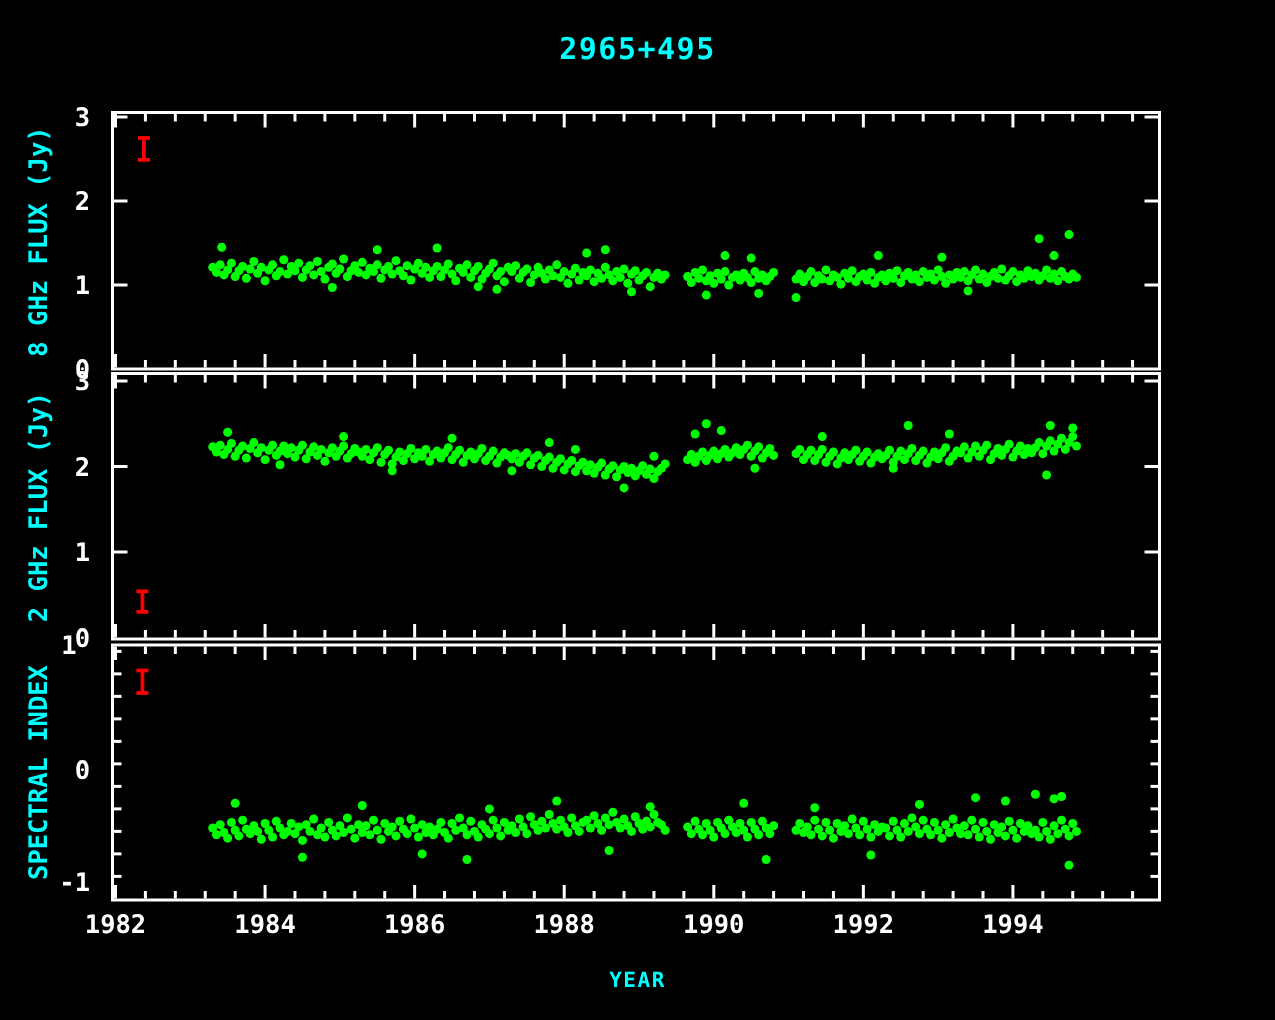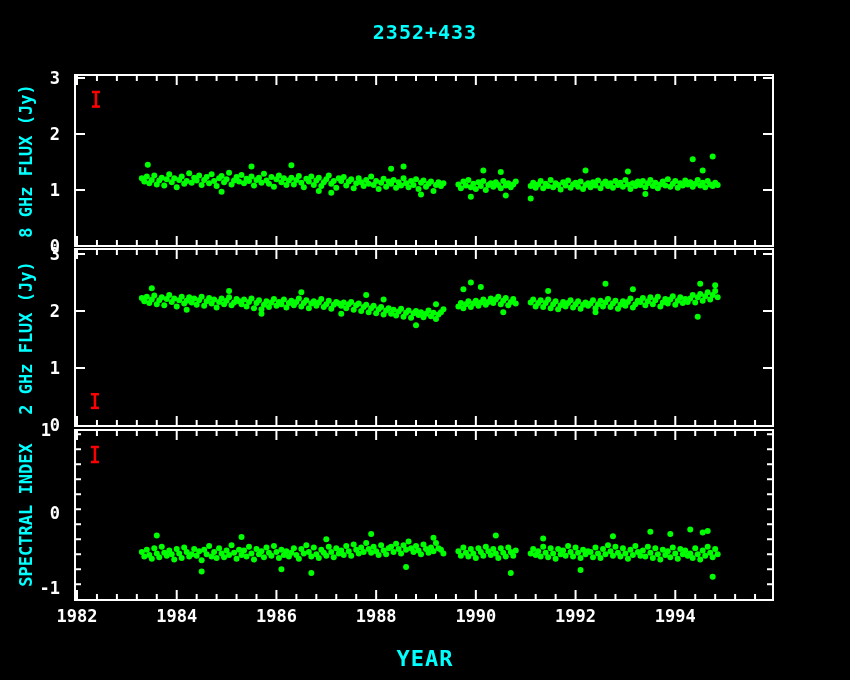--- a/index.html
+++ b/index.html
@@ -3,29 +3,29 @@
 <meta charset="utf-8">
 <style>
   html,body{margin:0;padding:0;background:#000;}
   #plot-container{position:relative;width:850px;height:680px;background:#000;overflow:hidden;
     font-family:"DejaVu Sans Mono","Liberation Mono",monospace;}
   .title{position:absolute;left:0;top:20px;width:850px;text-align:center;
     color:#00ffff;font-size:20px;font-weight:bold;letter-spacing:1px;}
   .ylab{position:absolute;left:26px;color:#00ffff;font-size:17px;font-weight:bold;
     white-space:nowrap;transform:translate(-50%,-50%) rotate(-90deg);}
   .xlab{position:absolute;left:0;top:646px;width:850px;text-align:center;
-    color:#00ffff;font-size:22px;font-weight:bold;letter-spacing:1px;}
+    color:#00ffff;font-size:14px;font-weight:bold;letter-spacing:1px;}
   svg{position:absolute;left:0;top:0;}
   svg text{font-family:"DejaVu Sans Mono","Liberation Mono",monospace;font-weight:bold;}
 </style>
 </head>
 <body>
 
 <div id="plot-container">
-  <div class="title">2352+433</div>
+  <div class="title">2965+495</div>
   <div class="ylab" style="top:161px;">8 GHz FLUX (Jy)</div>
   <div class="ylab" style="top:338px;">2 GHz FLUX (Jy)</div>
   <div class="ylab" style="top:515px;">SPECTRAL INDEX</div>
   <div class="xlab">YEAR</div>
   <svg id="plot" width="850" height="680">
       <rect x="75" y="75" width="698" height="171" fill="none" stroke="#ffffff" stroke-width="2"></rect>
       <line x1="77" y1="76" x2="77" y2="85" stroke="#ffffff" stroke-width="2"></line>
       <line x1="77" y1="245" x2="77" y2="236" stroke="#ffffff" stroke-width="2"></line>
       <line x1="96.94280000000454" y1="76" x2="96.94280000000454" y2="81" stroke="#ffffff" stroke-width="2"></line>
       <line x1="96.94280000000454" y1="245" x2="96.94280000000454" y2="240" stroke="#ffffff" stroke-width="2"></line>

